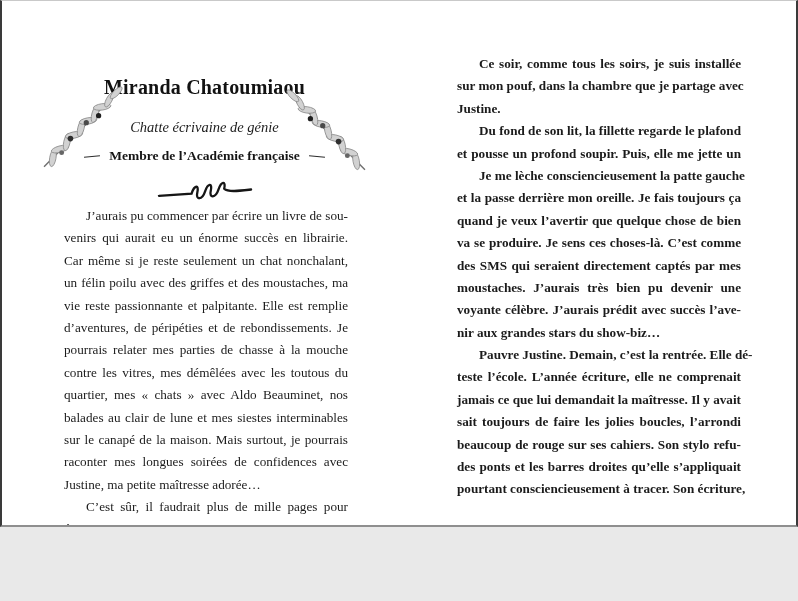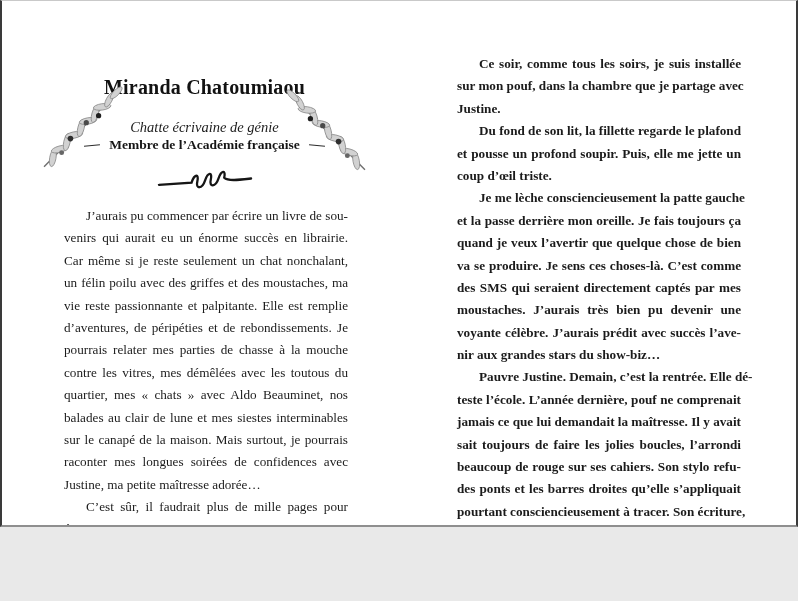--- a/index.html
+++ b/index.html
@@ -25,21 +25,21 @@
     position:absolute;left:35px;top:74px;width:335px;
     text-align:center;
   }
   .author{
     font-size:20px;font-weight:bold;line-height:24px;letter-spacing:.2px;color:#121212;
   }
   .role{
     margin-top:19px;font-size:14.5px;font-style:italic;line-height:18px;color:#1c1c1c;
   }
   .affiliation{
-    display:flex;align-items:center;justify-content:center;gap:9px;
+    margin-top:11px;display:flex;align-items:center;justify-content:center;gap:9px;
     font-size:13.5px;font-weight:bold;line-height:18px;color:#151515;
   }
   .stem-dash{display:inline-block;width:16px;border-top:1.8px solid #2c2c2c;}
   .stem-dash.l{transform:rotate(-6deg);}
   .stem-dash.r{transform:rotate(6deg);}
   .divider-wrap{margin-top:15px;height:24px;}
   .branch{position:absolute;width:88px;height:94px;}
   .branch.left-b{left:0px;top:6px;}
   .branch.right-b{right:0px;top:9px;transform:scaleX(-1);}
 
@@ -158,31 +158,30 @@
   </div>
 
   <div class="page right">
 
     <div class="body-col right-col">
         <div class="line first">Ce soir, comme tous les soirs, je suis installée</div>
         <div class="line">sur mon pouf, dans la chambre que je partage avec</div>
         <div class="line para-end">Justine.</div>
         <div class="line first">Du fond de son lit, la fillette regarde le plafond</div>
         <div class="line">et pousse un profond soupir. Puis, elle me jette un</div>
-        <div class="line para-end">coup d’œil triste.</div>
         <div class="line first">Je me lèche consciencieusement la patte gauche</div>
         <div class="line">et la passe derrière mon oreille. Je fais toujours ça</div>
         <div class="line">quand je veux l’avertir que quelque chose de bien</div>
         <div class="line">va se produire. Je sens ces choses-là. C’est comme</div>
         <div class="line">des SMS qui seraient directement captés par mes</div>
         <div class="line">moustaches. J’aurais très bien pu devenir une</div>
         <div class="line">voyante célèbre. J’aurais prédit avec succès l’ave-</div>
         <div class="line para-end">nir aux grandes stars du show-biz…</div>
         <div class="line first">Pauvre Justine. Demain, c’est la rentrée. Elle dé-</div>
-        <div class="line">teste l’école. L’année dernière, pouf ne comprenait</div>
+        <div class="line">teste l’école. L’année écriture, elle ne comprenait</div>
         <div class="line">jamais ce que lui demandait la maîtresse. Il y avait</div>
         <div class="line">sait toujours de faire les jolies boucles, l’arrondi</div>
         <div class="line">beaucoup de rouge sur ses cahiers. Son stylo refu-</div>
         <div class="line">des ponts et les barres droites qu’elle s’appliquait</div>
         <div class="line">pourtant consciencieusement à tracer. Son écriture,</div>
       </div>
 
     <div class="pagenum right-num">9</div>
   </div>
 

